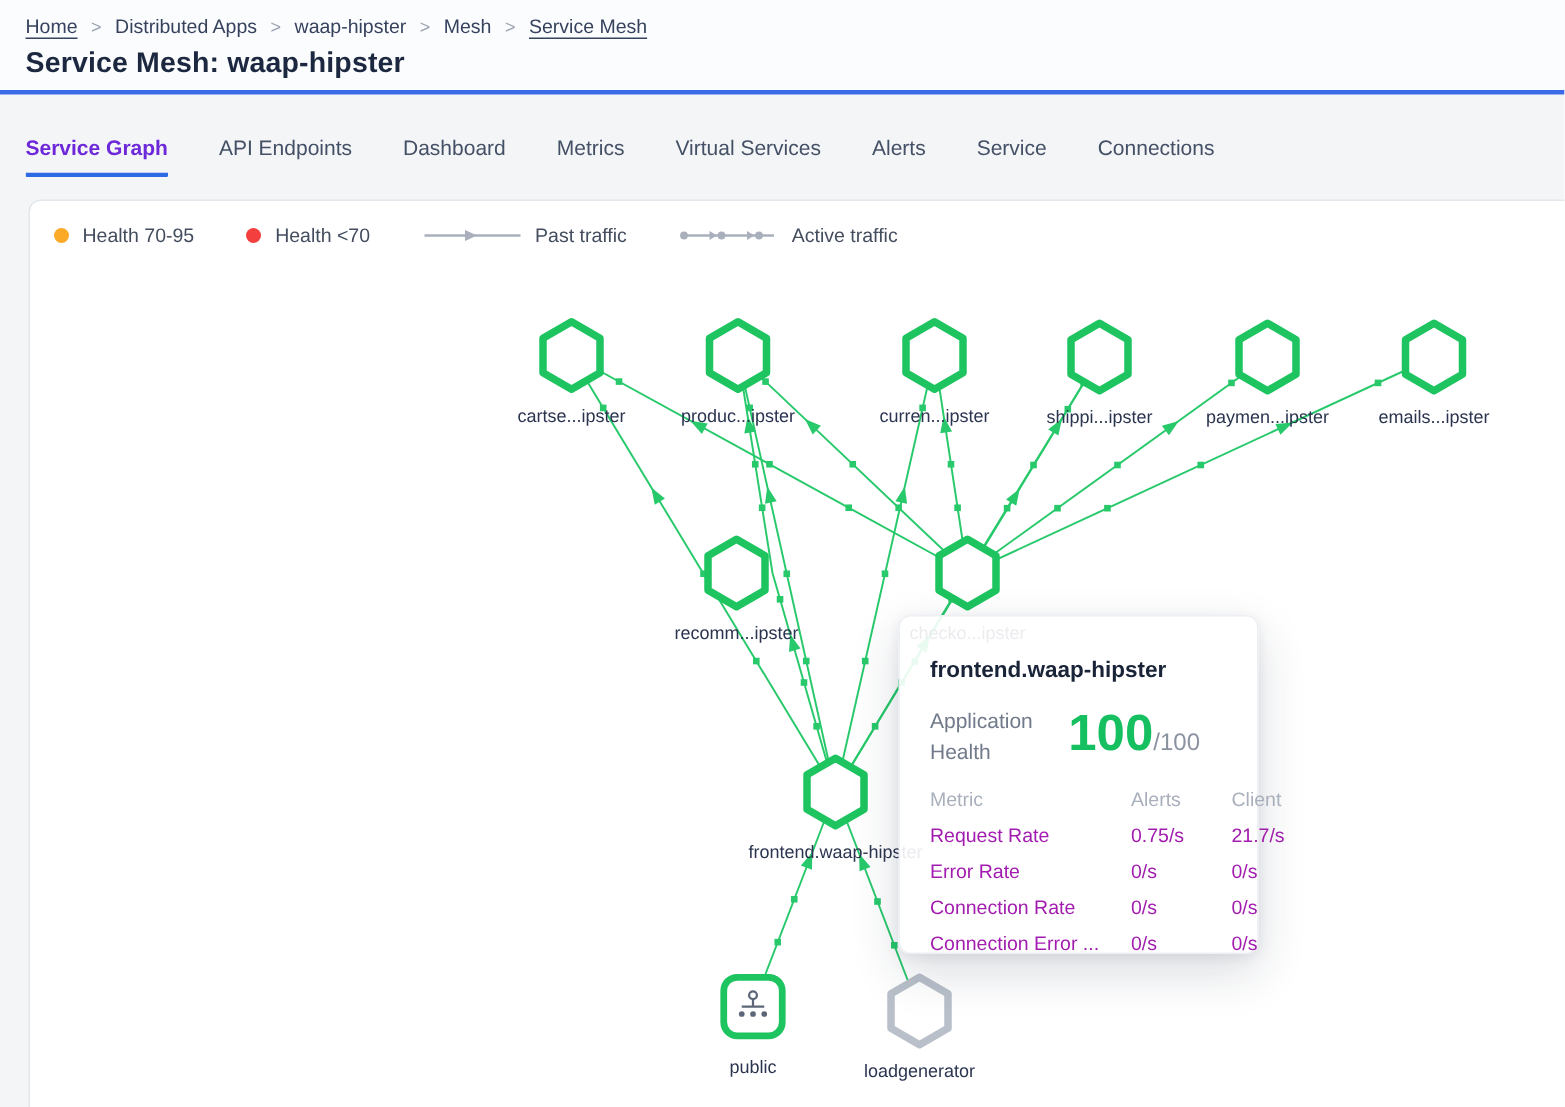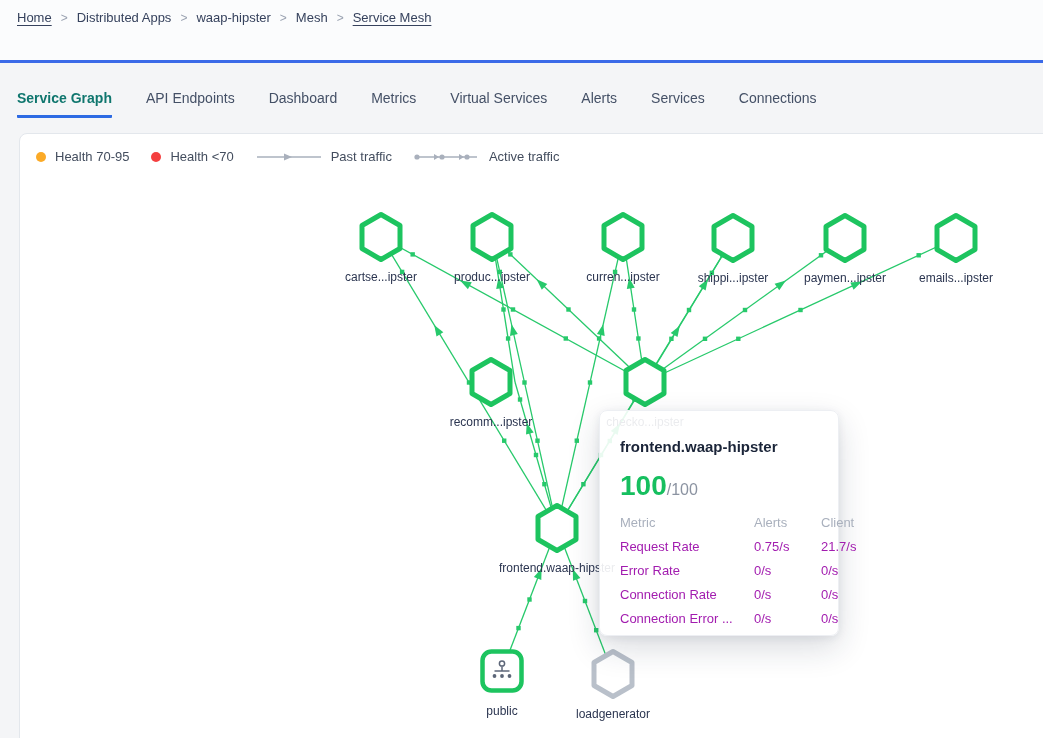--- a/index.html
+++ b/index.html
@@ -19,29 +19,29 @@
   .breadcrumb .crumb{color:#36425d;text-decoration:none;cursor:pointer;text-align:center;}
   .breadcrumb .crumb.link{text-decoration:underline;text-underline-offset:3px;}
   .breadcrumb .sep{color:#9aa2b1;font-size:12px;}
   .page-title{margin:7px 0 0 0;font-size:19px;font-weight:700;color:#1c2840;letter-spacing:.1px;}
   
   .tabbar{
     position:absolute;top:66px;left:0;right:0;height:67px;
     display:flex;align-items:flex-start;gap:34px;padding:24px 0 0 17px;box-sizing:border-box;
   }
   .tab{font-size:14px;color:#4450666;color:#445066;cursor:pointer;padding-bottom:9px;border-bottom:3px solid transparent;border-radius:1px;white-space:nowrap;}
-  .tab.active{color:#0f766e;font-weight:700;border-bottom-color:#2d6ae3;}
+  .tab.active{color:#6d28d9;font-weight:700;border-bottom-color:#2d6ae3;}
   
   .card{
     position:absolute;left:19px;top:133px;width:1034px;height:616px;
     background:#ffffff;border:1px solid #e3e7ec;border-radius:8px;
     box-sizing:border-box;overflow:hidden;
   }
   
-  .legend{position:absolute;top:15px;left:16px;display:flex;align-items:center;gap:22px;z-index:2;}
+  .legend{position:absolute;top:15px;left:16px;display:flex;align-items:center;gap:35px;z-index:2;}
   .legend-item{display:flex;align-items:center;gap:9px;font-size:13px;color:#434d5e;}
   .legend-dot{width:10px;height:10px;border-radius:50%;display:inline-block;}
   .legend-icon{display:inline-block;}
   
   .graph{position:absolute;inset:0;z-index:1;}
   .edges-svg{position:absolute;inset:0;width:100%;height:100%;}
   .node{position:absolute;width:46px;height:52px;cursor:pointer;}
   .node svg{display:block;}
   .node-label{
     position:absolute;top:59px;left:50%;transform:translateX(-50%);
@@ -52,21 +52,21 @@
     position:absolute;left:579px;top:276px;width:240px;height:226px;
     background:rgba(255,255,255,0.9);
     border:1px solid #edeff3;border-radius:8px;
     box-shadow:0 12px 32px rgba(25,35,60,.16),0 2px 8px rgba(25,35,60,.08);
     box-sizing:border-box;padding:27px 20px 0 20px;z-index:5;
   }
   .tt-title{font-size:15px;font-weight:700;color:#1a2438;margin-bottom:15px;}
   .tt-health{display:flex;align-items:flex-start;justify-content:space-between;margin-bottom:13px;}
   .tt-health-label{font-size:14px;color:#707a8a;width:92px;line-height:21px;}
   .tt-health-score{white-space:nowrap;padding-right:18px;}
-  .tt-health-value{font-size:28px;font-weight:700;color:#16bf5f;}
+  .tt-health-value{font-size:34px;font-weight:700;color:#16bf5f;}
   .tt-health-max{font-size:16px;color:#8b93a1;}
   .tt-table{font-size:13px;}
   .tt-row{display:grid;grid-template-columns:112px 45px 43px;column-gap:22px;margin-bottom:9px;}
   .tt-row .tt-cell{white-space:nowrap;overflow:hidden;color:#a21caf;}
   .tt-row.header .tt-cell{color:#a9b0bd;}
 </style>
 </head>
 <body>
 
 <header class="page-header">
@@ -74,30 +74,31 @@
       <a class="crumb link">Home</a>
       <span class="sep">&gt;</span>
       <a class="crumb">Distributed Apps</a>
       <span class="sep">&gt;</span>
       <a class="crumb">waap-hipster</a>
       <span class="sep">&gt;</span>
       <a class="crumb">Mesh</a>
       <span class="sep">&gt;</span>
       <a class="crumb link">Service Mesh</a>
     </nav>
+  <h1 class="page-title">Service Mesh: waap-hipster</h1>
 </header>
 
 <nav class="tabbar" id="tabbar">
     <div class="tab active">Service Graph</div>
     <div class="tab">API Endpoints</div>
     <div class="tab">Dashboard</div>
     <div class="tab">Metrics</div>
     <div class="tab">Virtual Services</div>
     <div class="tab">Alerts</div>
-    <div class="tab">Services</div>
+    <div class="tab">Service</div>
     <div class="tab">Connections</div>
   </nav>
 
 <section class="card">
   <div class="legend" id="legend">
       <div class="legend-item">
         <span class="legend-dot" style="background: rgb(251, 170, 39);"></span>
         <span>Health 70-95</span>
       </div>
       <div class="legend-item">
@@ -300,20 +301,21 @@
       </div>
       <div class="node" style="left: 570px; top: 514px;">
         <svg width="46" height="52" viewBox="0 0 46 52">
           <polygon points="23,3.5 42,14.5 42,37.5 23,48.5 4,37.5 4,14.5" fill="#fff" stroke="#b9c0ca" stroke-width="5" stroke-linejoin="round"></polygon>
         </svg>
         <div class="node-label">loadgenerator</div>
       </div>
       <div class="tooltip">
       <div class="tt-title">frontend.waap-hipster</div>
       <div class="tt-health">
+        <div class="tt-health-label">Application Health</div>
         <div class="tt-health-score">
           <span class="tt-health-value">100</span><span class="tt-health-max">/100</span>
         </div>
       </div>
       <div class="tt-table" id="tt-table">
           <div class="tt-row header">
             <div class="tt-cell">Metric</div>
             <div class="tt-cell">Alerts</div>
             <div class="tt-cell">Client</div>
           </div>

